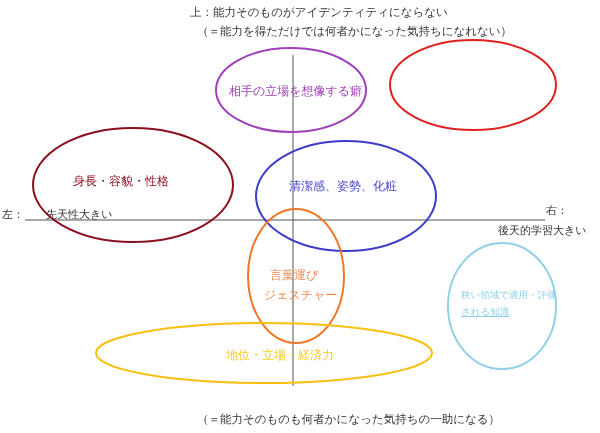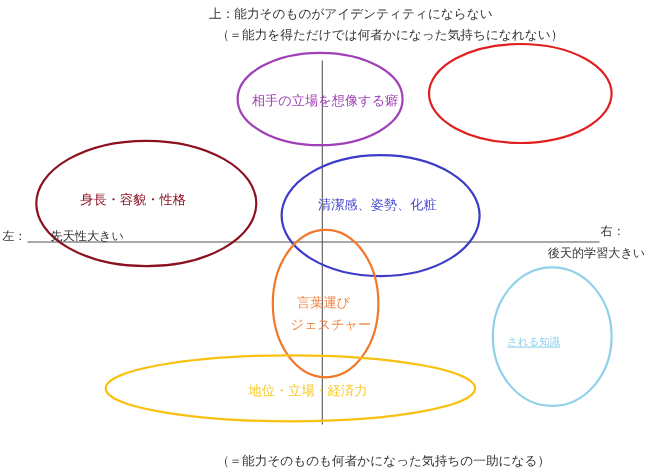--- a/index.html
+++ b/index.html
@@ -41,14 +41,15 @@
 
   <div class="txt axis-label" style="left:546px; top:204px;">右：</div>
   <div class="txt axis-label" style="left:498px; top:224px;">後天的学習大きい</div>
 
   <div class="txt el-label" style="left:229px; top:85px; color:#a040b8;">相手の立場を想像する癖</div>
   <div class="txt el-label" style="left:73px; top:175px; color:#8b1020;">身長・容貌・性格</div>
   <div class="txt el-label" style="left:289px; top:180px; color:#4848d0;">清潔感、姿勢、化粧</div>
   <div class="txt el-label" style="left:270px; top:269px; color:#f08848;">言葉運び</div>
   <div class="txt el-label" style="left:264px; top:289px; color:#f08848;">ジェスチャー</div>
   <div class="txt el-label" style="left:226px; top:349px; color:#f8c820;">地位・立場・経済力</div>
+  <div class="txt el-label" style="left:461px; top:288px; color:#90d0e8; font-size:9.5px;">狭い領域で適用・評価</div>
   <div class="txt el-label" style="left:461px; top:305px; color:#90d0e8; font-size:9.5px;text-decoration:underline;">される知識</div>
 </div>
 
 </body></html>

